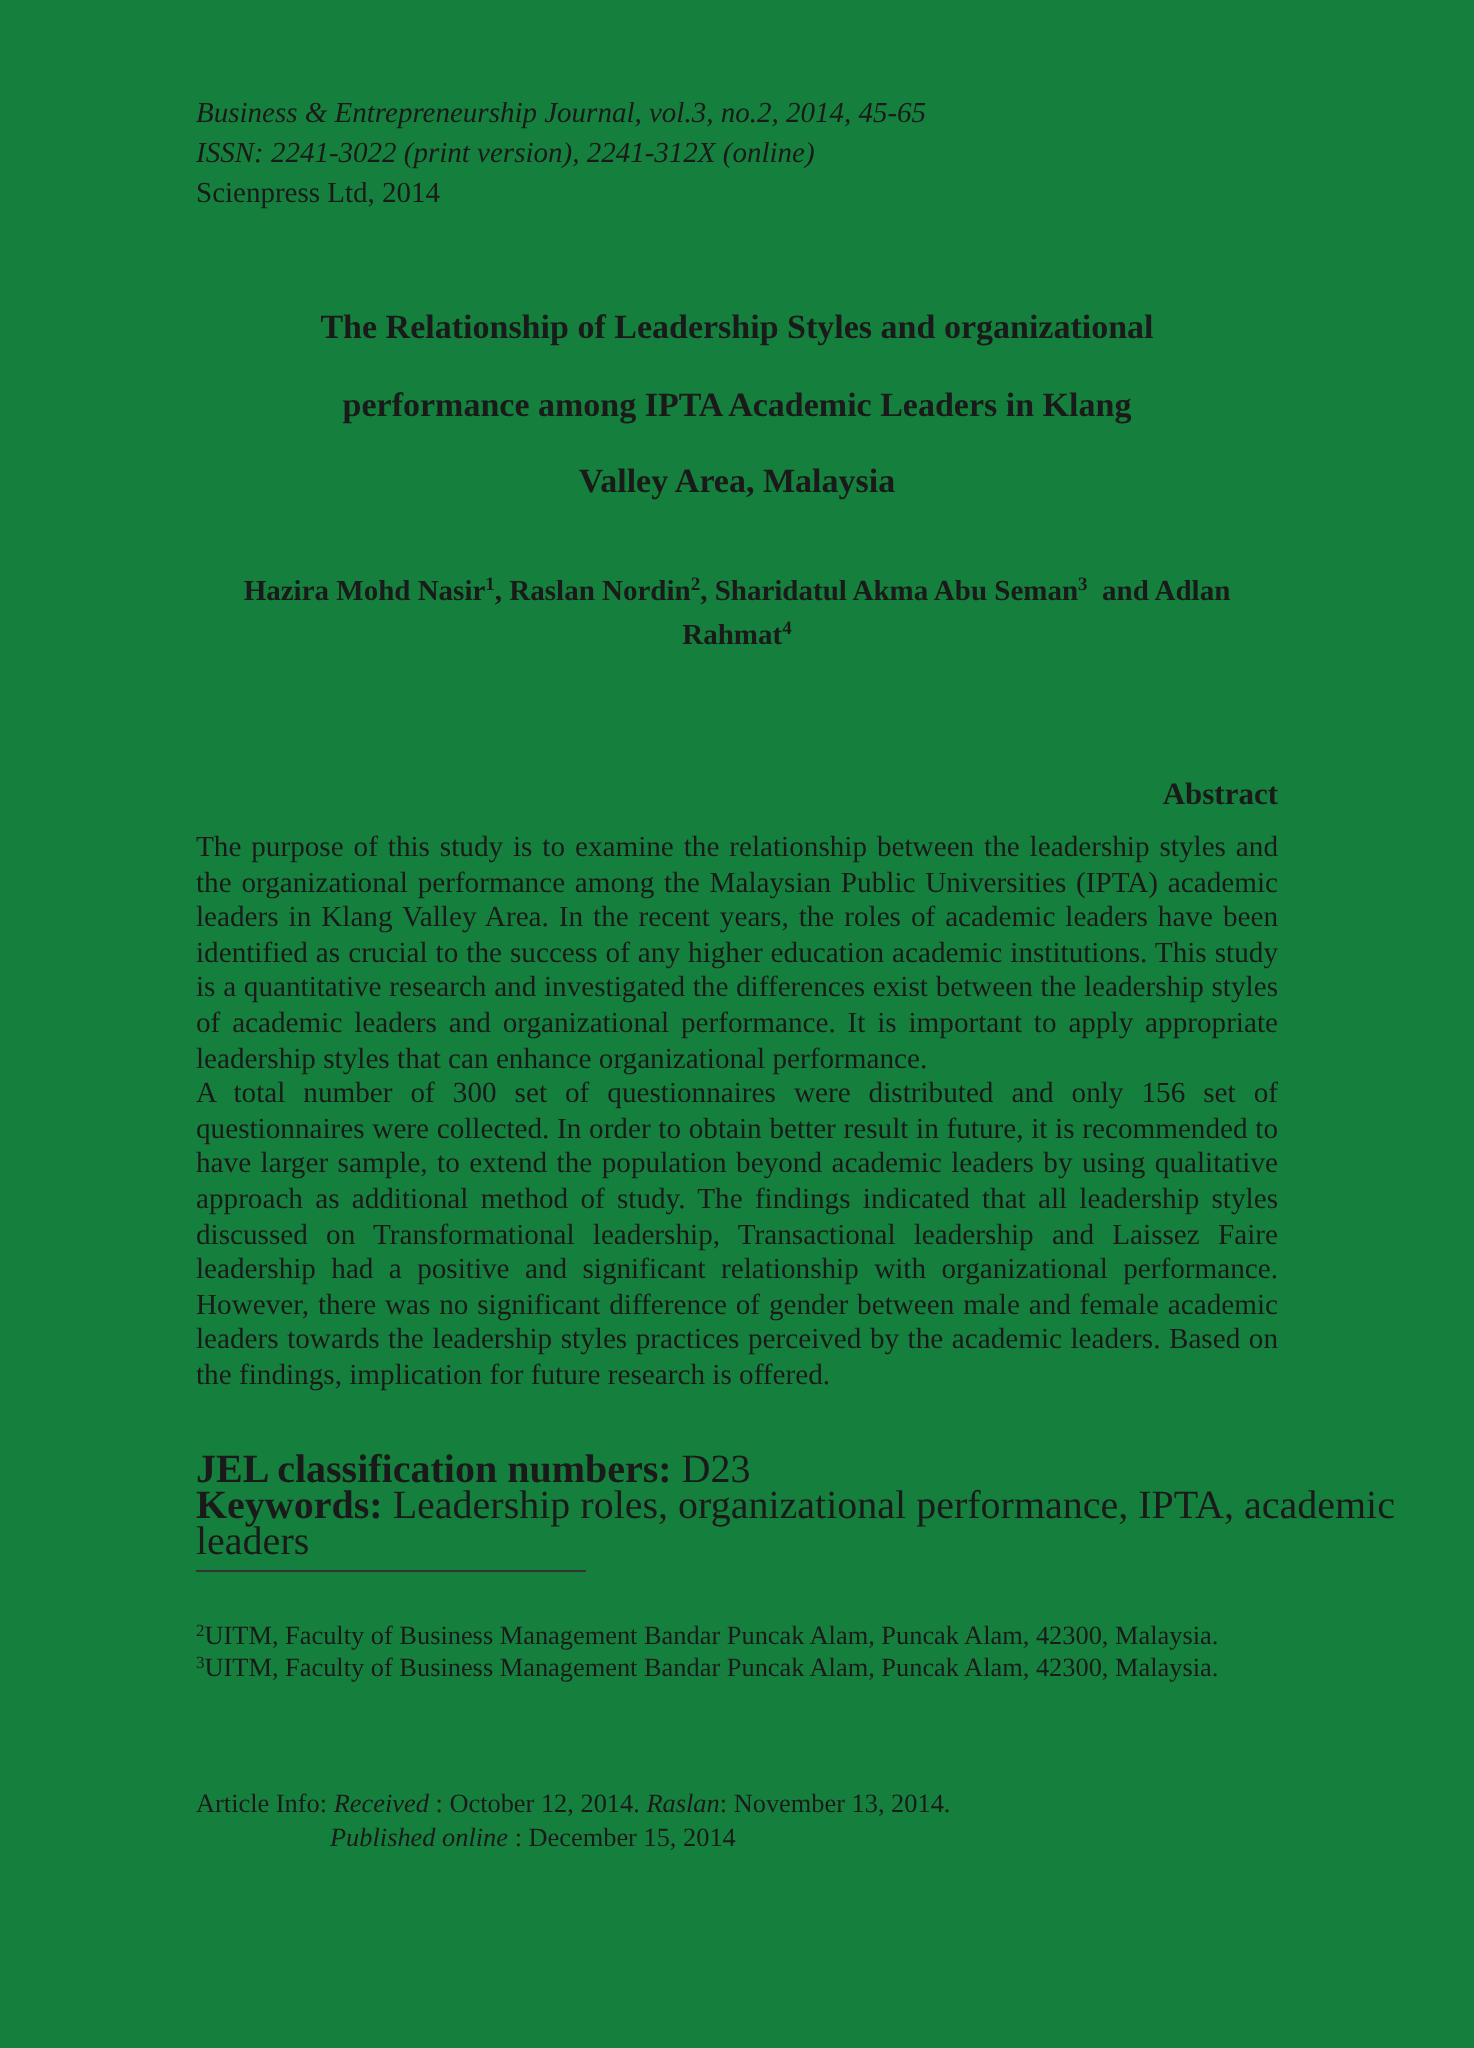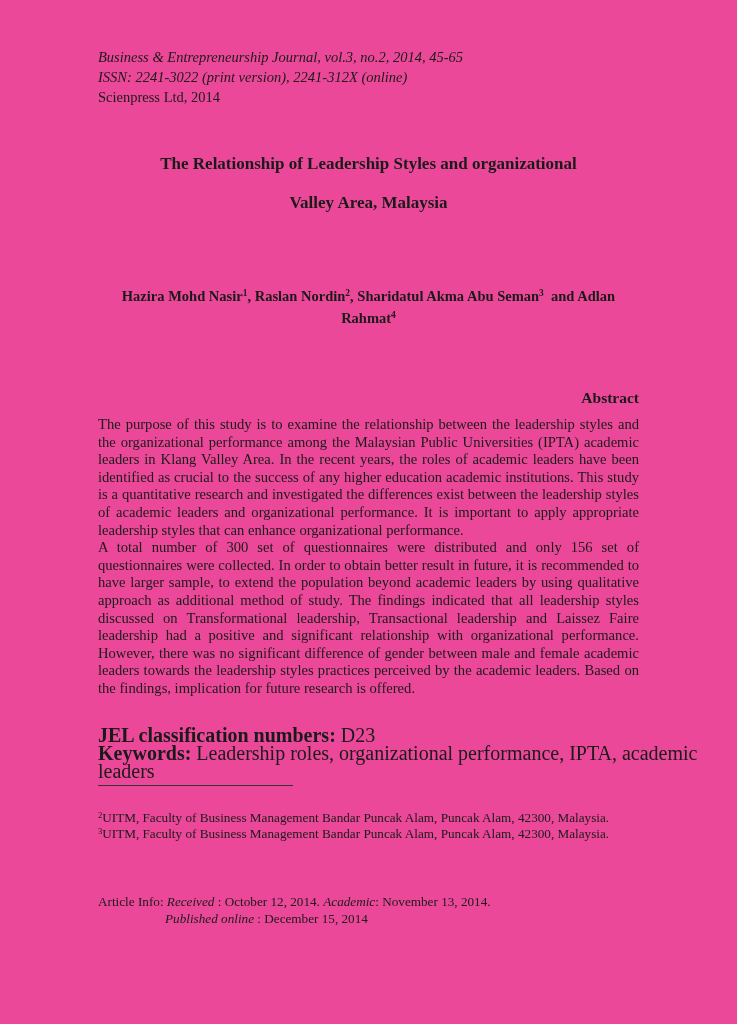--- a/index.html
+++ b/index.html
@@ -13,21 +13,21 @@
       position: relative;
       overflow: hidden;
       font-family: "Liberation Serif", "DejaVu Serif", serif;
       color: #1a1a1a;
     }
     .page {
       position: absolute;
       left: 0; top: 0;
       width: 737px;
       height: 1024px;
-      background: #ec4899;
+      background: #15803d;
     }
     .header {
       position: absolute;
       left: 98px;
       top: 47px;
       font-size: 14.5px;
       line-height: 20px;
     }
     .header .it { font-style: italic; }
     .title {
@@ -120,20 +120,21 @@
 <div class="page">
 
   <div class="header">
     <div class="it">Business &amp; Entrepreneurship Journal, vol.3, no.2, 2014, 45-65</div>
     <div class="it">ISSN: 2241-3022 (print version), 2241-312X (online)</div>
     <div>Scienpress Ltd, 2014</div>
   </div>
 
   <h1 class="title">
     <span>The Relationship of Leadership Styles and organizational</span>
+    <span>performance among IPTA Academic Leaders in Klang</span>
     <span>Valley Area, Malaysia</span>
   </h1>
 
   <div class="authors">
     <span class="line">
       <span>Hazira Mohd Nasir</span><sup>1</sup><span>, </span><span>Raslan Nordin</span><sup>2</sup><span>, </span><span>Sharidatul Akma Abu Seman</span><sup>3</sup><span style="white-space:pre">  and </span><span>Adlan</span>
     </span>
     <span class="line">
       <span>Rahmat</span><sup>4</sup>
     </span>
@@ -152,17 +153,17 @@
   </div>
 
   <div class="fn-rule"></div>
 
   <div class="footnotes">
     <div><sup>2</sup><span>UITM, Faculty of Business Management Bandar Puncak Alam, Puncak Alam, 42300, Malaysia.</span></div>
     <div><sup>3</sup><span>UITM, Faculty of Business Management Bandar Puncak Alam, Puncak Alam, 42300, Malaysia.</span></div>
   </div>
 
   <div class="article-info">
-    <div><span style="white-space:pre">Article Info: </span><span class="it">Received</span><span style="white-space:pre"> : October 12, 2014. </span><span class="it">Academic</span><span>: November 13, 2014.</span></div>
+    <div><span style="white-space:pre">Article Info: </span><span class="it">Received</span><span style="white-space:pre"> : October 12, 2014. </span><span class="it">Raslan</span><span>: November 13, 2014.</span></div>
     <div class="indent"><span class="it">Published online</span><span style="white-space:pre"> : December 15, 2014</span></div>
   </div>
 
 </div>
 
 </body></html>

